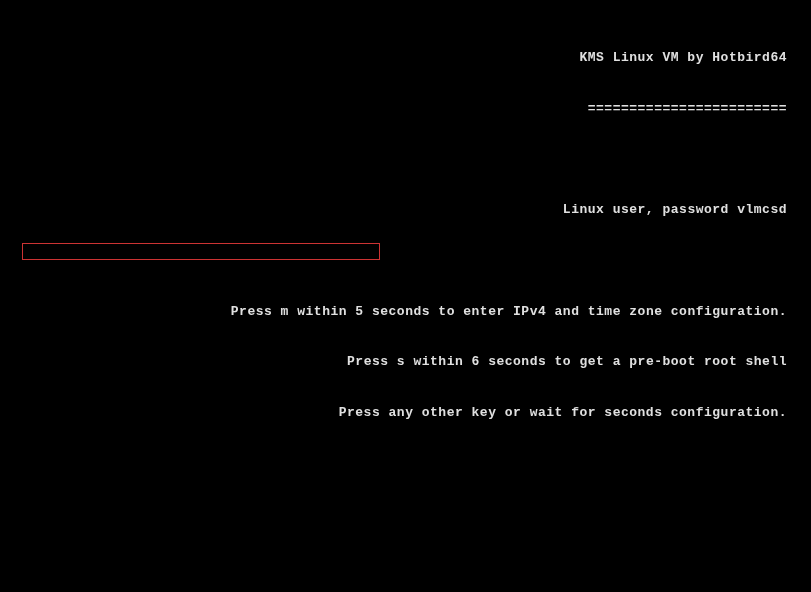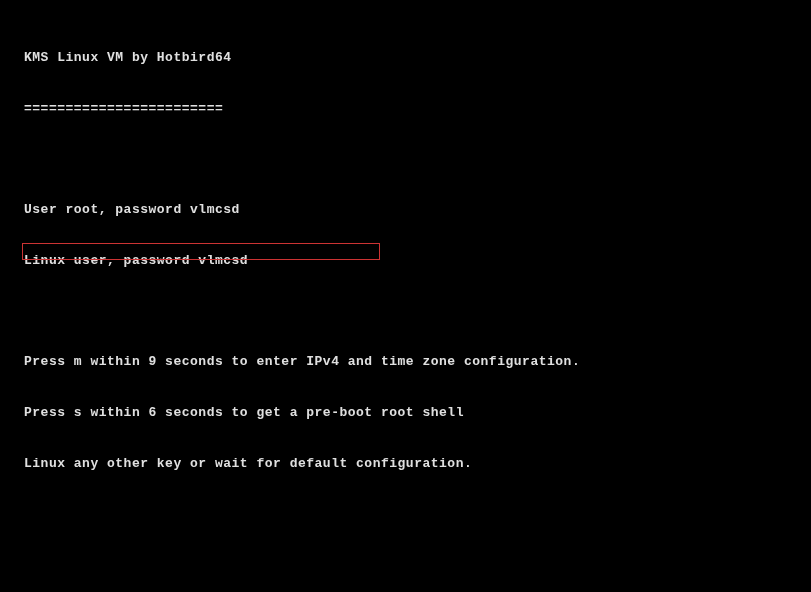--- a/index.html
+++ b/index.html
@@ -20,44 +20,44 @@
       position: relative;
     }
     .terminal {
       white-space: pre;
       font-weight: bold;
       letter-spacing: 0.5px;
     }
     .line {
       min-height: 17px;
       white-space: pre;
+      text-align: right;
     }
     .highlight-box {
       position: absolute;
       border: 1px solid #cc3333;
       left: 22px;
       top: 243px;
       width: 358px;
       height: 17px;
       pointer-events: none;
     }
   </style>
 </head>
 <body>
 
 <div class="terminal">
   <div class="line">KMS Linux VM by Hotbird64</div>
   <div class="line">========================</div>
   <div class="line"> </div>
-  <div class="line">User root, password vlmcsd</div>
   <div class="line">Linux user, password vlmcsd</div>
   <div class="line"> </div>
-  <div class="line">Press m within 9 seconds to enter IPv4 and time zone configuration.</div>
+  <div class="line">Press m within 5 seconds to enter IPv4 and time zone configuration.</div>
   <div class="line">Press s within 6 seconds to get a pre-boot root shell</div>
-  <div class="line">Linux any other key or wait for default configuration.</div>
+  <div class="line">Press any other key or wait for seconds configuration.</div>
   
   
   
   
   
   
   
   
   
   

